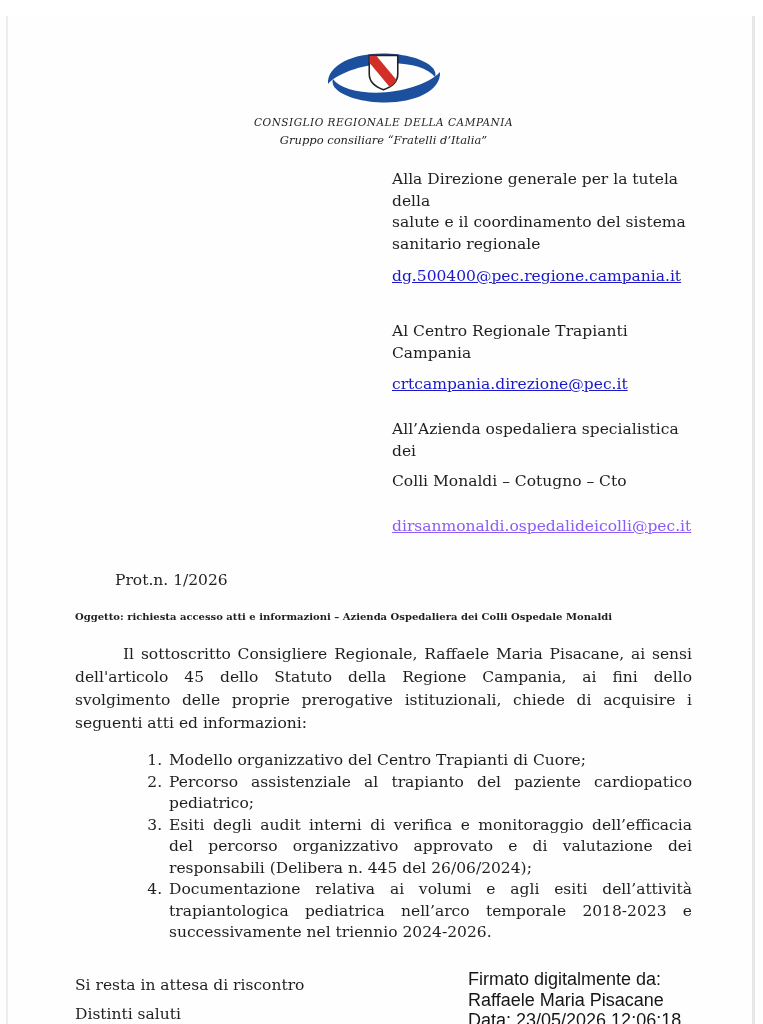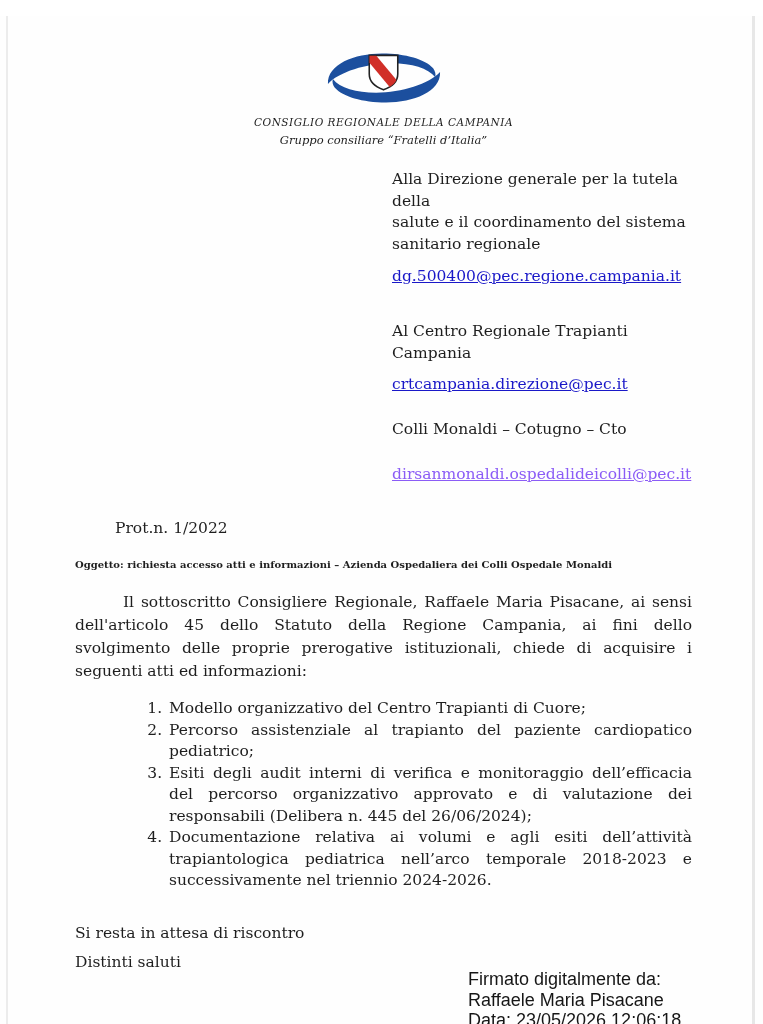--- a/index.html
+++ b/index.html
@@ -90,26 +90,27 @@
         <div class="line">Alla Direzione generale per la tutela della</div>
         <div class="line">salute e il coordinamento del sistema</div>
         <div class="line">sanitario regionale</div>
         <a class="email" style="color: rgb(26, 24, 200);">dg.500400@pec.regione.campania.it</a>
       </div>
       <div class="recipient recipient-2">
         <div class="line">Al Centro Regionale Trapianti Campania</div>
         <a class="email" style="color: rgb(26, 24, 200);">crtcampania.direzione@pec.it</a>
       </div>
       <div class="recipient recipient-3 loose">
+        <div class="line">All’Azienda ospedaliera specialistica dei</div>
         <div class="line">Colli Monaldi – Cotugno – Cto</div>
         <a class="email" style="color: #8b5cf6;">dirsanmonaldi.ospedalideicolli@pec.it</a>
       </div>
     </div>
 
-    <div class="protocol">Prot.n. 1/2022</div>
+    <div class="protocol">Prot.n. 1/2026</div>
     <div class="subject">Oggetto: richiesta accesso atti e informazioni – Azienda Ospedaliera dei Colli Ospedale Monaldi</div>
 
     <p class="body-par">Il sottoscritto Consigliere Regionale, Raffaele Maria Pisacane, ai sensi dell'articolo 45 dello Statuto della Regione Campania, ai fini dello svolgimento delle proprie prerogative istituzionali, chiede di acquisire i seguenti atti ed informazioni:</p>
 
     <ol class="req-list">
       <li>Modello organizzativo del Centro Trapianti di Cuore;</li>
       <li>Percorso assistenziale al trapianto del paziente cardiopatico pediatrico;</li>
       <li>Esiti degli audit interni di verifica e monitoraggio dell’efficacia del percorso organizzativo approvato e di valutazione dei responsabili (Delibera n. 445 del 26/06/2024);</li>
       <li>Documentazione relativa ai volumi e agli esiti dell’attività trapiantologica pediatrica nell’arco temporale 2018-2023 e successivamente nel triennio 2024-2026.</li>
     </ol>

